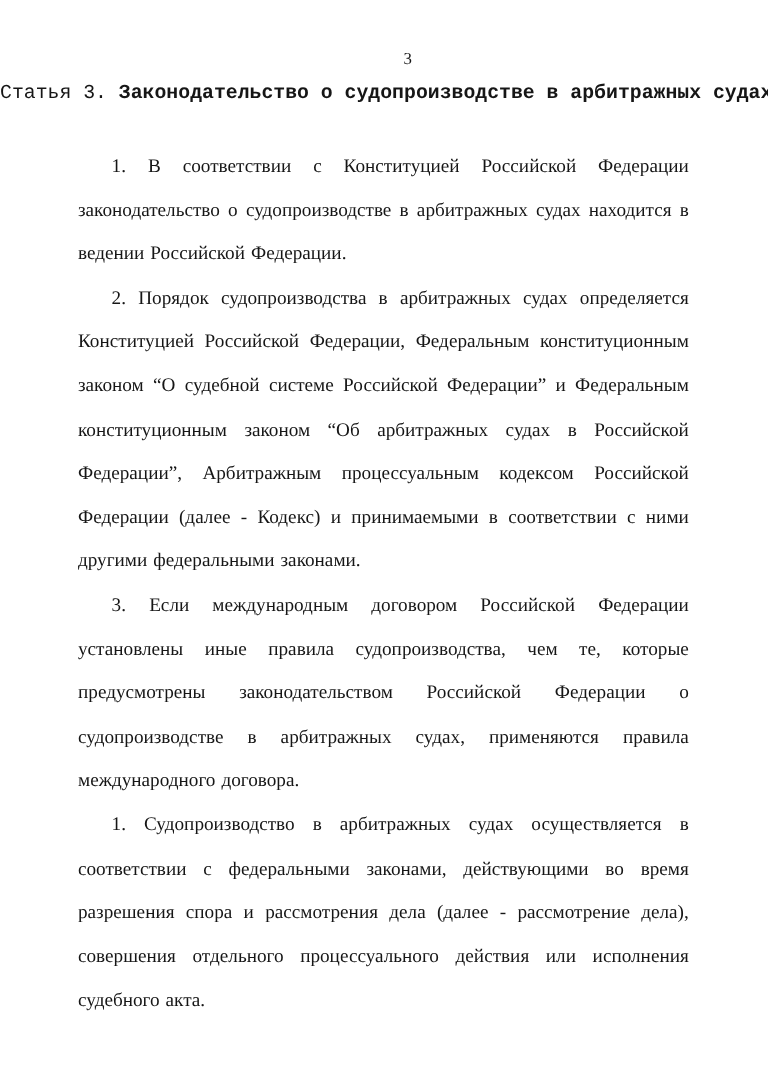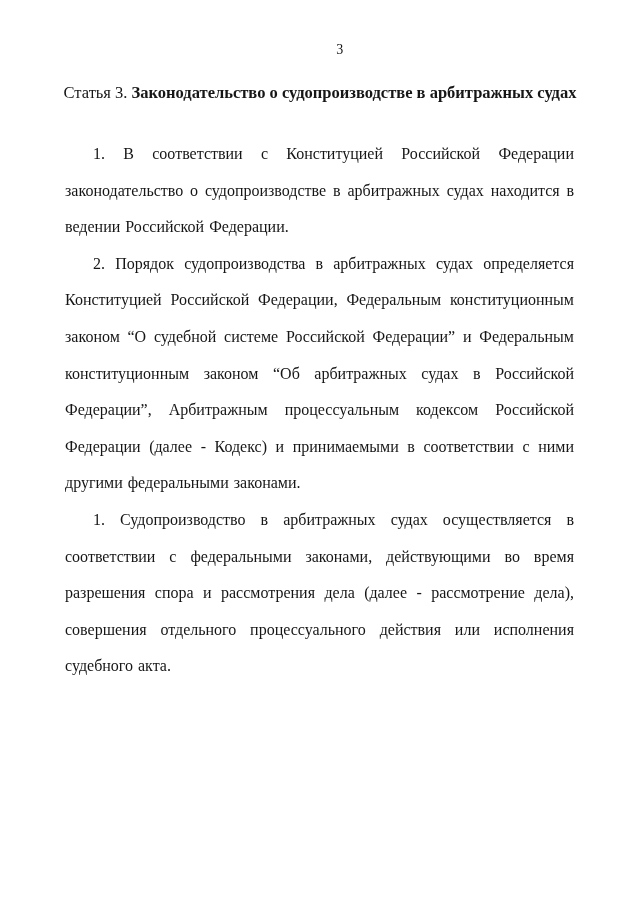--- a/index.html
+++ b/index.html
@@ -19,25 +19,26 @@
   }
   .page-number {
     margin-top: 42px;
     text-align: center;
     font-size: 14px;
     line-height: 16px;
     transform: translateX(20px);
     letter-spacing: 0.5px;
   }
   .article-heading {
-    margin-top: 25px;
+    margin-top: 10px;
     text-align: center;
     font-size: 16.5px;
     line-height: 20px;
     white-space: nowrap;
+    font-family: Liberation Mono, monospace;
   }
   .article-heading .prefix {
     font-weight: normal;
   }
   .article-heading .title {
     font-weight: bold;
   }
   .article-body {
     margin-top: 33px;
     padding-left: 65px;
@@ -57,16 +58,17 @@
 
 <div class="page">
 
   <div class="page-number">3</div>
 
   <div class="article-heading"><span class="prefix">Статья 3.</span> <span class="title">Законодательство о судопроизводстве в арбитражных судах</span></div>
 
   <div class="article-body">
     <p>1. В соответствии с Конституцией Российской Федерации законодательство о судопроизводстве в арбитражных судах находится в ведении Российской Федерации.</p>
     <p>2. Порядок судопроизводства в арбитражных судах определяется Конституцией Российской Федерации, Федеральным конституционным законом “О судебной системе Российской Федерации” и Федеральным конституционным законом “Об арбитражных судах в Российской Федерации”, Арбитражным процессуальным кодексом Российской Федерации (далее - Кодекс) и принимаемыми в соответствии с ними другими федеральными законами.</p>
+    <p>3. Если международным договором Российской Федерации установлены иные правила судопроизводства, чем те, которые предусмотрены законодательством Российской Федерации о судопроизводстве в арбитражных судах, применяются правила международного договора.</p>
     <p>1. Судопроизводство в арбитражных судах осуществляется в соответствии с федеральными законами, действующими во время разрешения спора и рассмотрения дела (далее - рассмотрение дела), совершения отдельного процессуального действия или исполнения судебного акта.</p>
   </div>
 
 </div>
 
 </body></html>

